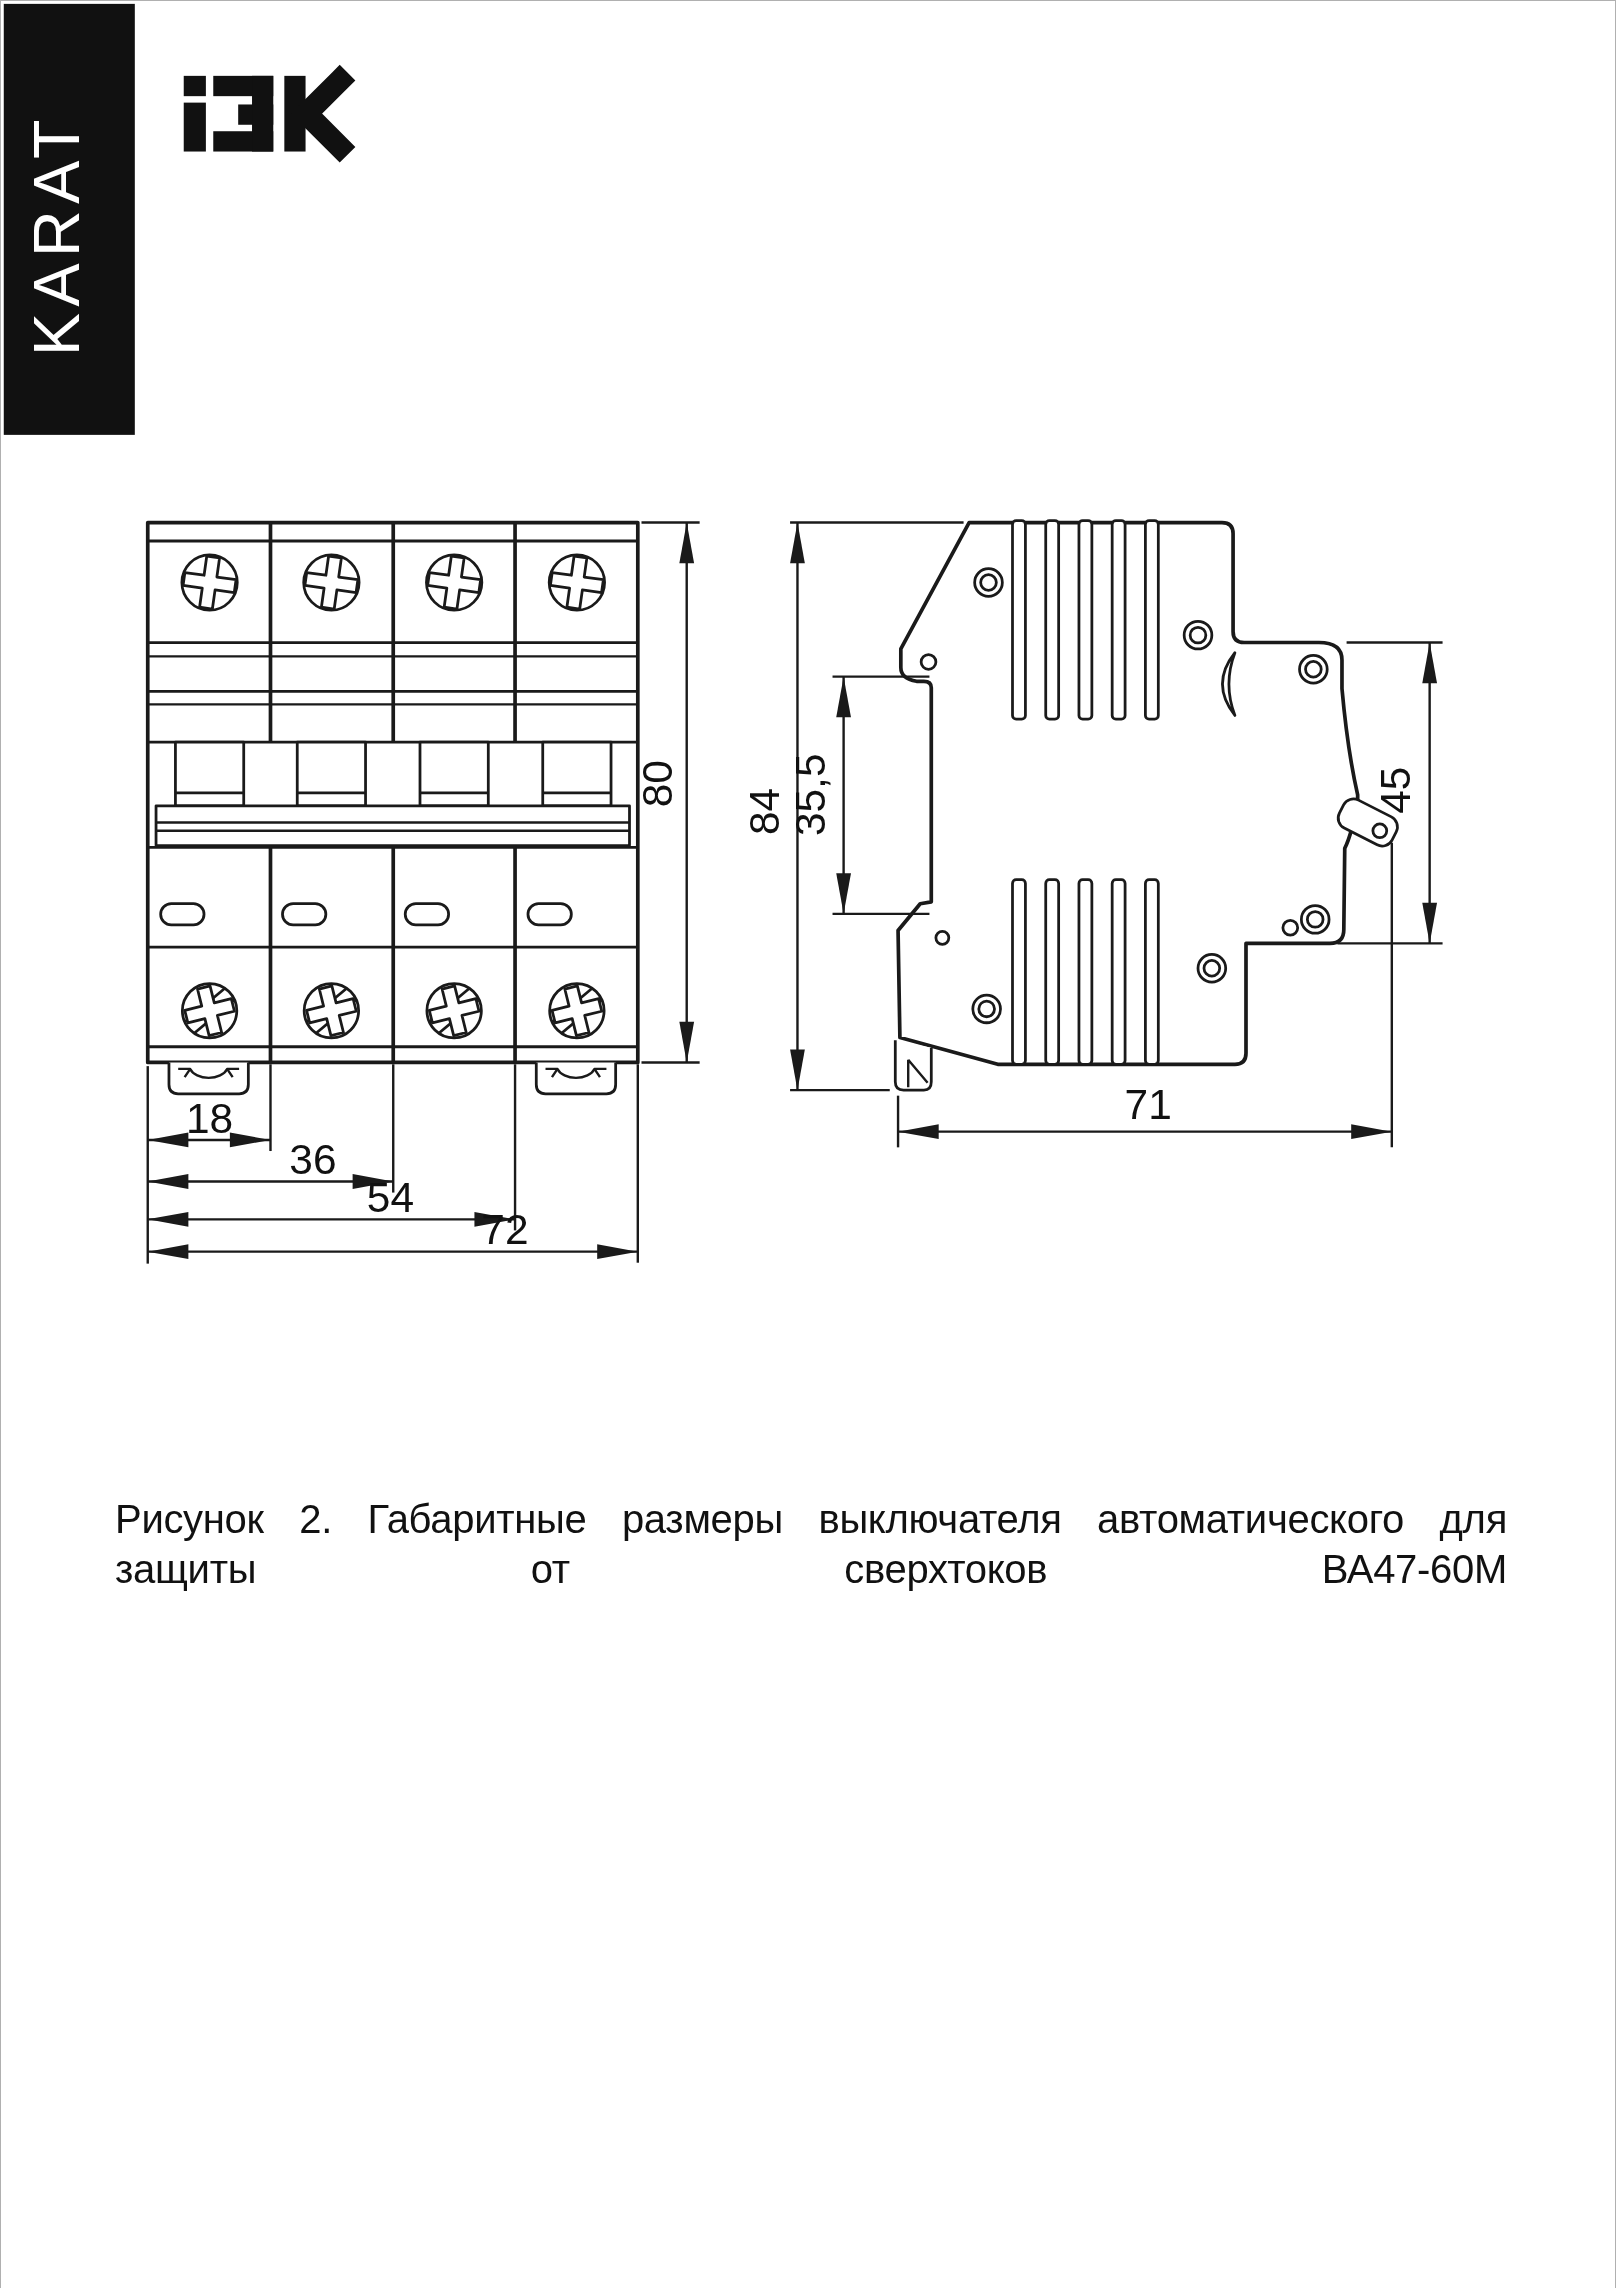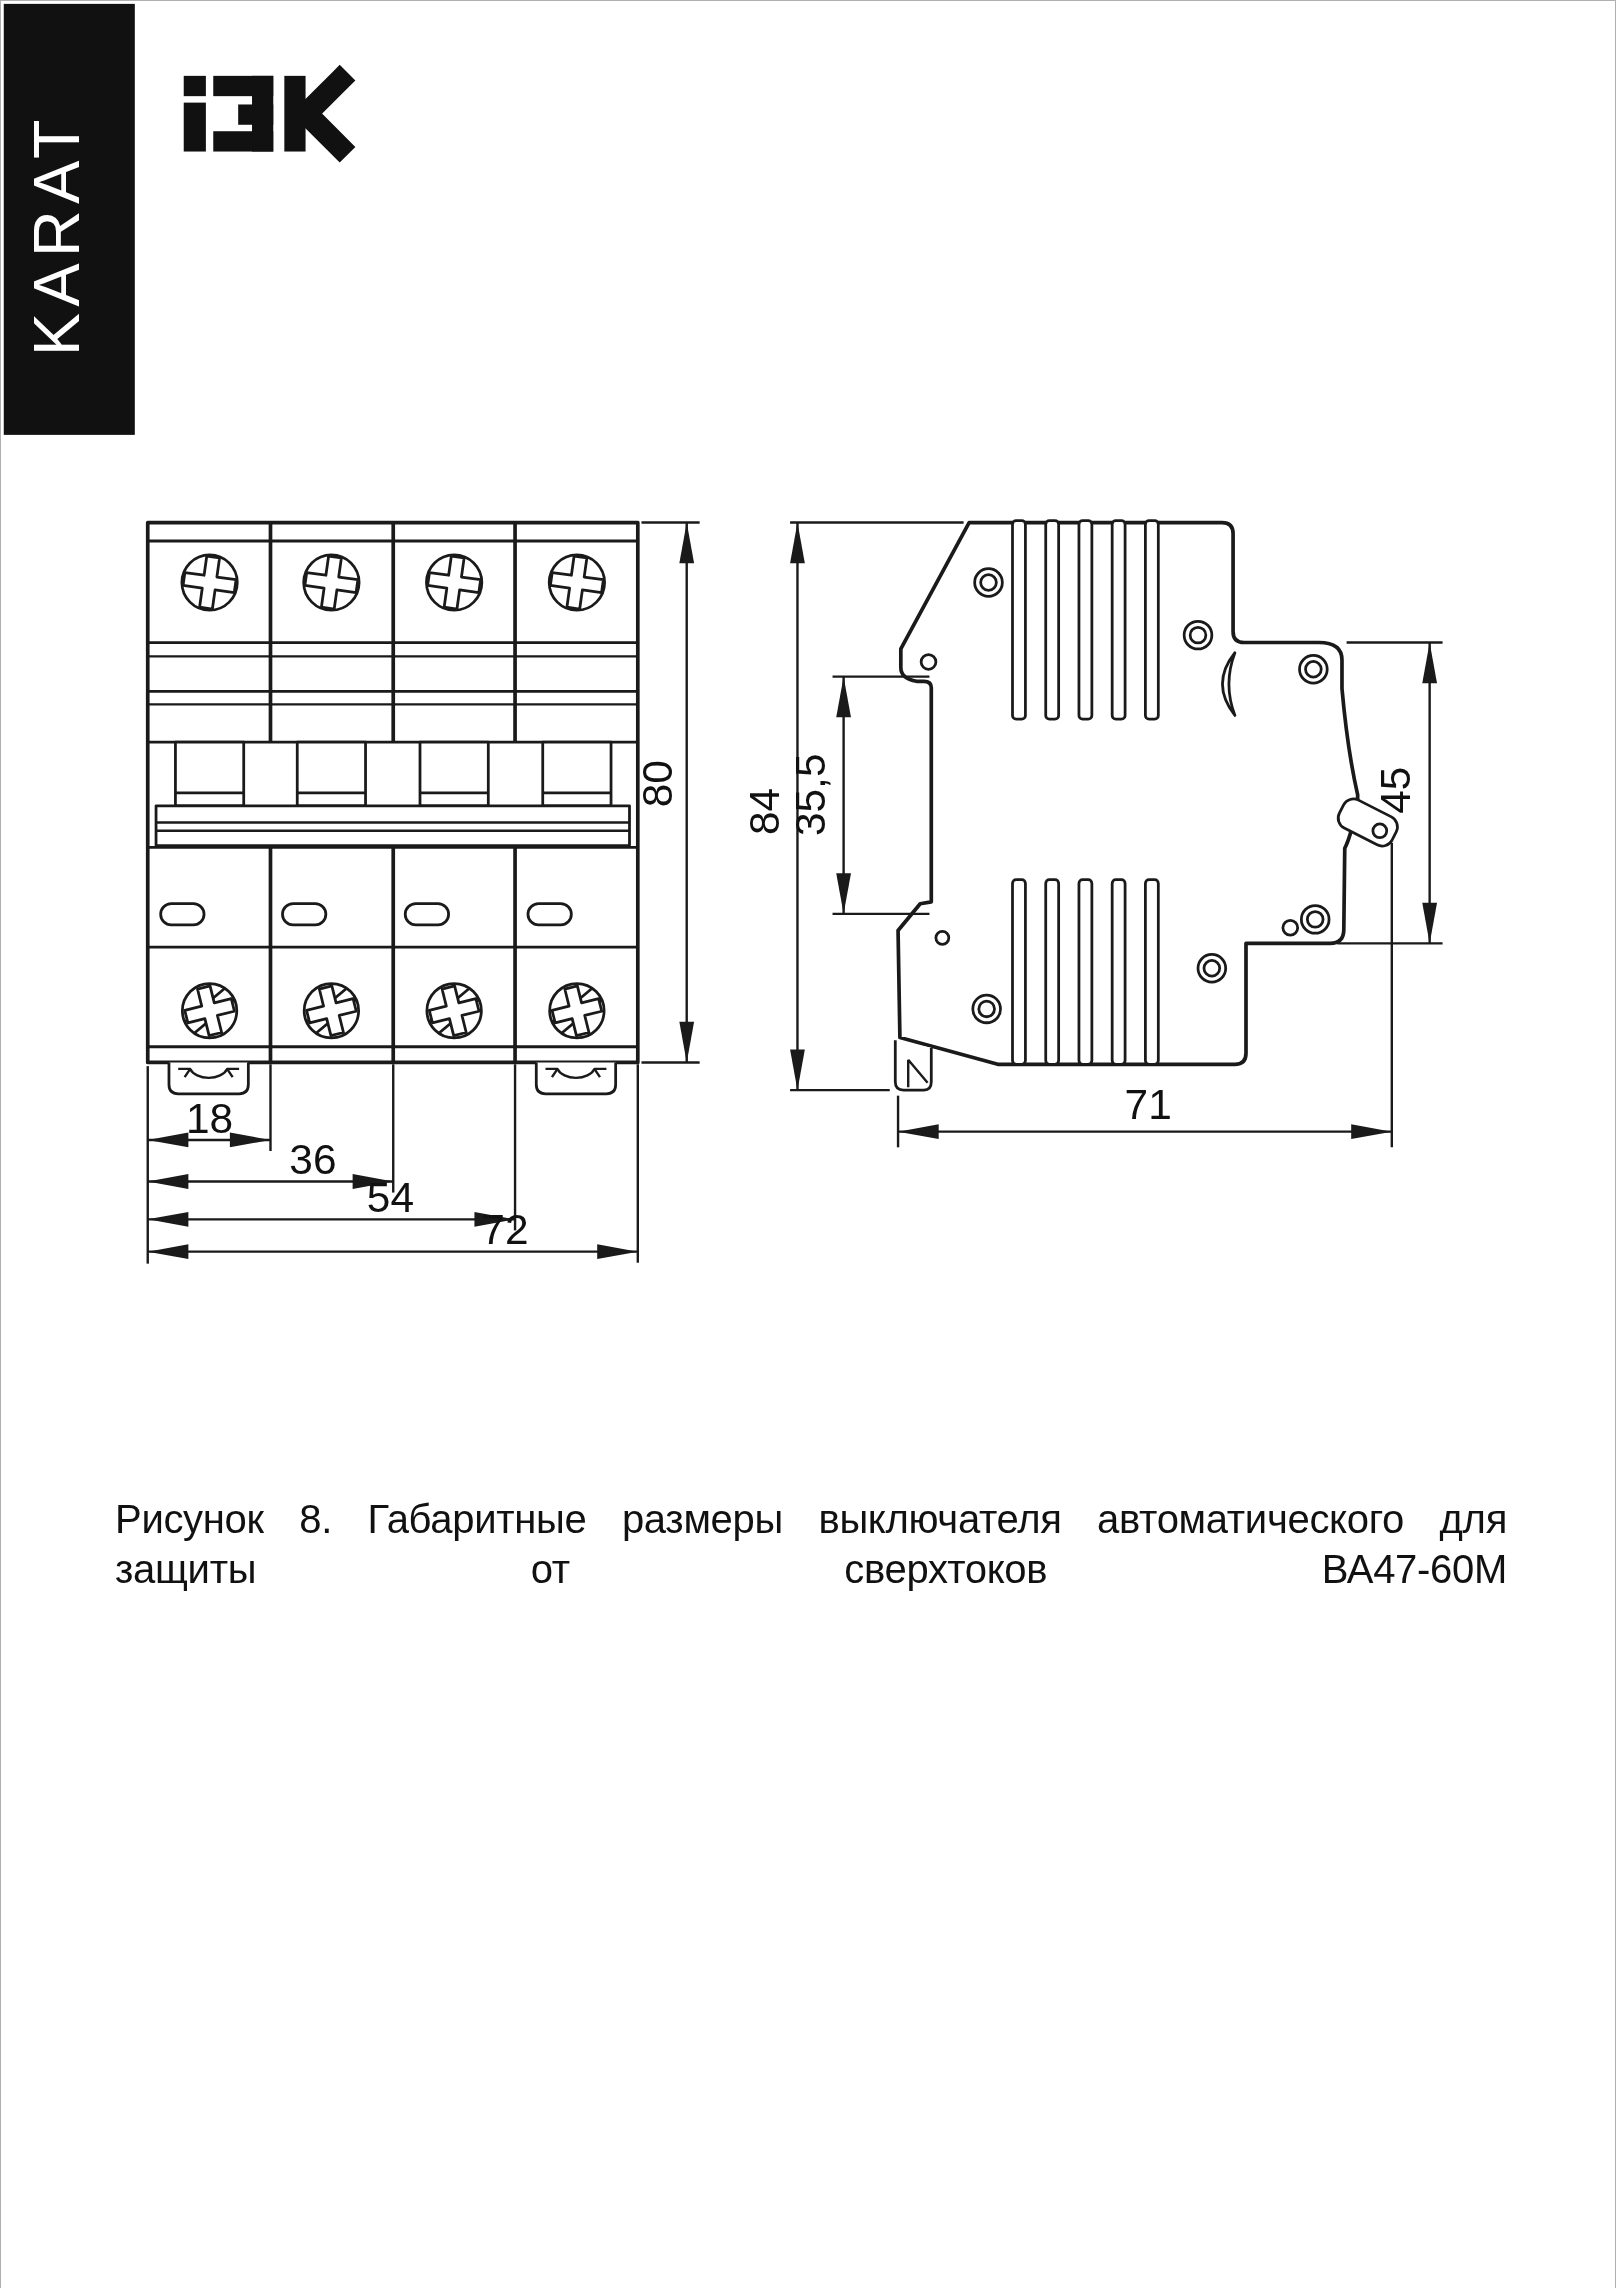--- a/index.html
+++ b/index.html
@@ -275,16 +275,16 @@
 
       <line class="ln thin" x1="972" y1="1186" x2="972" y2="1242"></line>
       <line class="ln thin" x1="1507" y1="912" x2="1507" y2="1242"></line>
       <line class="ln thin" x1="972" y1="1225" x2="1507" y2="1225"></line>
       <path class="arrow" d="M972,1225 L1016,1217 L1016,1233 Z"></path>
       <path class="arrow" d="M1507,1225 L1463,1217 L1463,1233 Z"></path>
       <text class="dimtxt" text-anchor="middle" x="1243" y="1211">71</text>
     </g>
   </svg>
 
-  <div class="caption">Рисунок 8. Габаритные размеры выключателя автоматического для защиты от сверхтоков ВА47-60М</div>
+  <div class="caption">Рисунок 2. Габаритные размеры выключателя автоматического для защиты от сверхтоков ВА47-60М</div>
 
 </div>
 
 
 </body></html>

